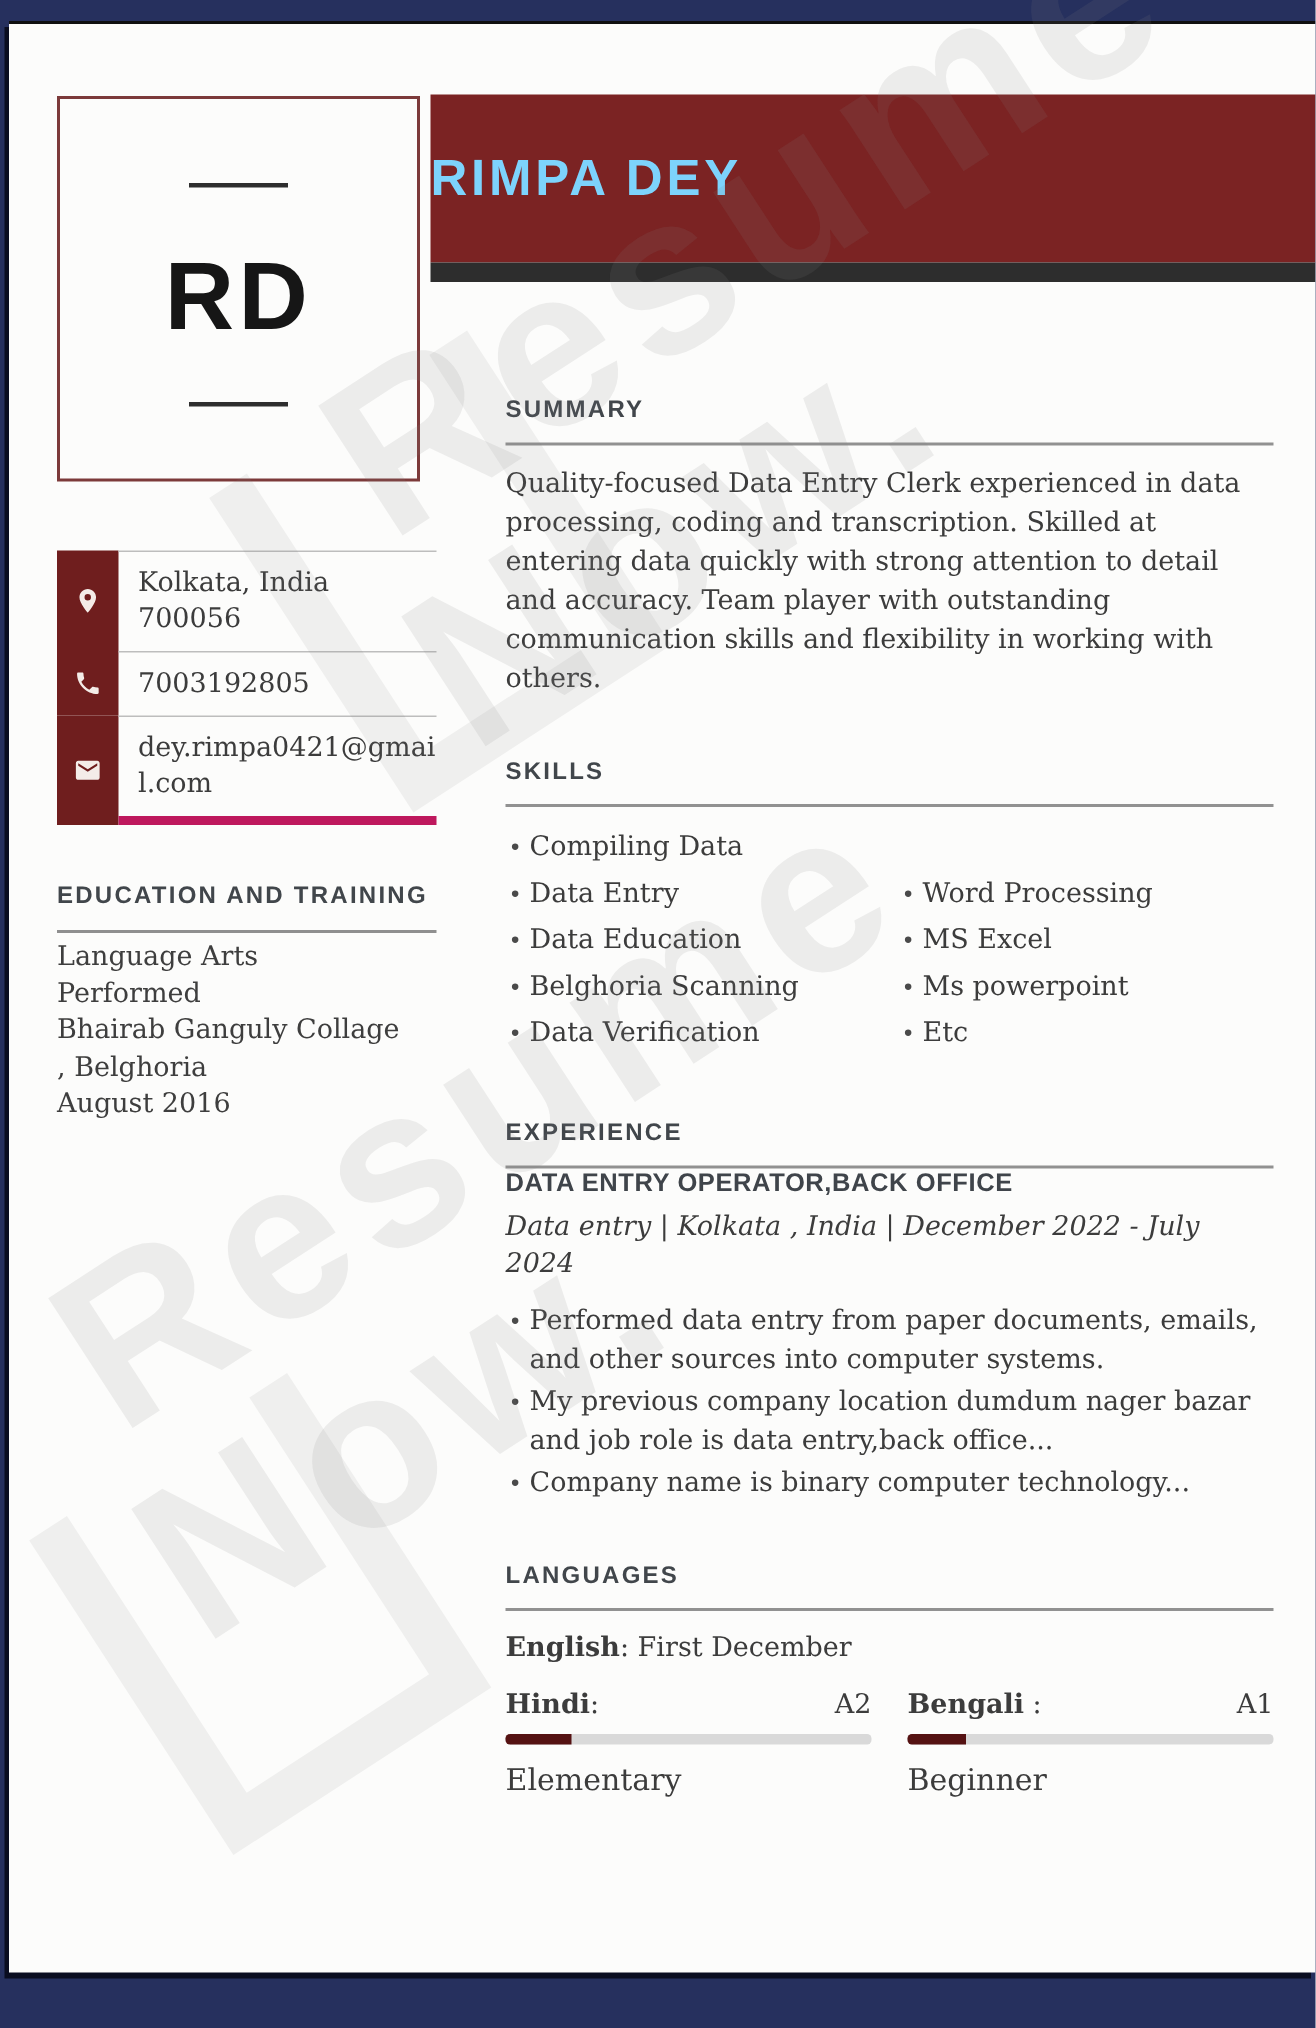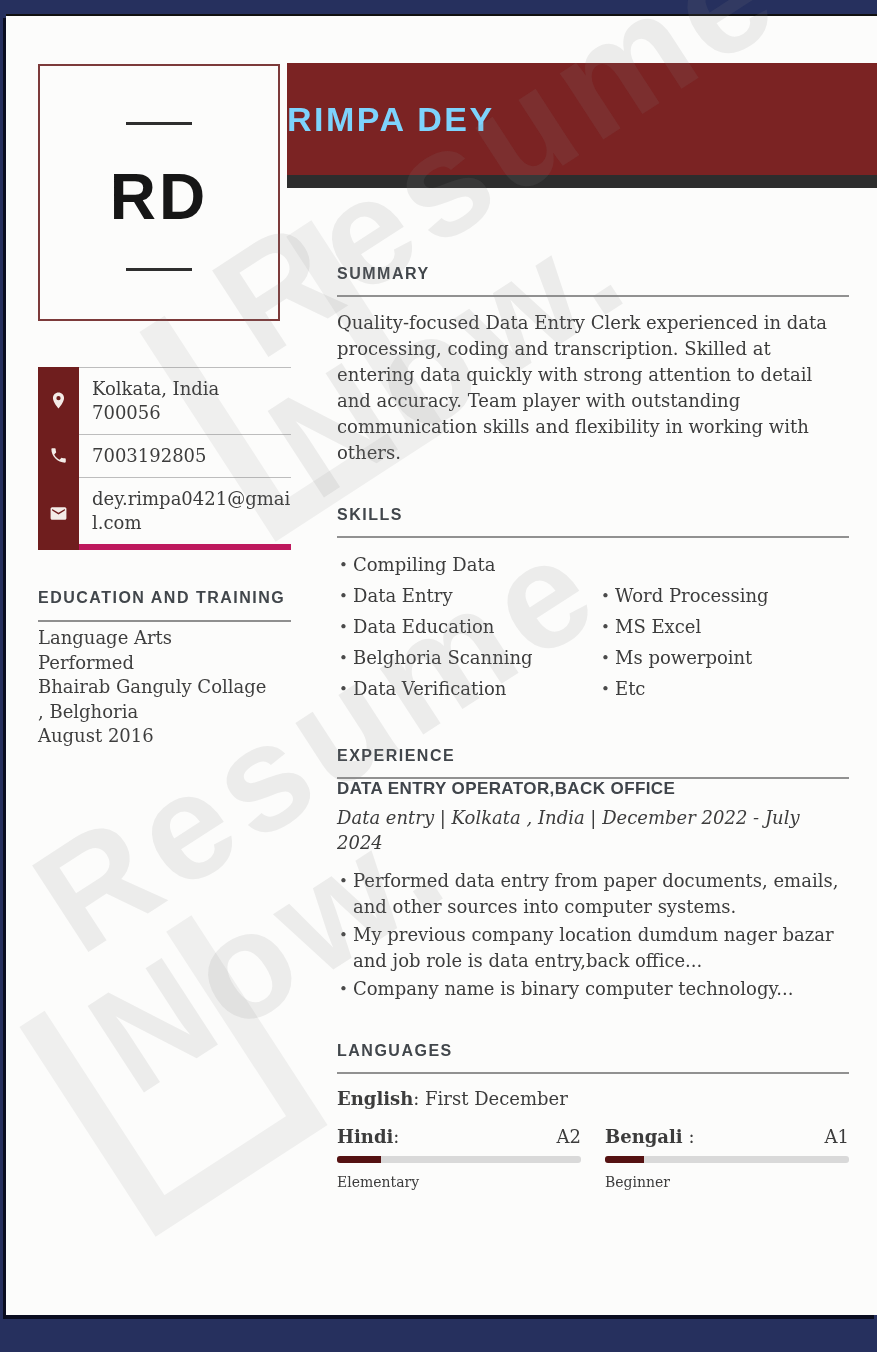--- a/index.html
+++ b/index.html
@@ -112,21 +112,21 @@
   .exp-bullets { margin-top:13px; list-style:none; }
   .exp-bullets li { margin-bottom:2px; }
   .lang-first { margin-top:14px; font-size:18px; color:#3c3c3c; }
   .lang-first .lang-name { font-weight:700; }
   .lang-grid { margin-top:17px; display:flex; gap:24px; }
   .lang-col { flex:1; }
   .lang-head { display:flex; justify-content:space-between; font-size:18px; color:#3c3c3c; }
   .lang-name { font-weight:700; }
   .lang-bar { margin-top:9px; height:7px; background:#d9d9d9; border-radius:3px; }
   .lang-fill { height:100%; background:#551212; border-radius:3px 0 0 3px; }
-  .lang-label { margin-top:11px; font-size:14px; color:#3c3c3c; }
+  .lang-label { margin-top:11px; font-size:20px; color:#3c3c3c; }
 </style>
 </head>
 <body>
 
 <div class="page">
 
   <div class="wm-bracket b-top"></div>
   <div class="wm wm-top">
     <div>Resume</div>
     <div class="wm-l2">Now.</div>

